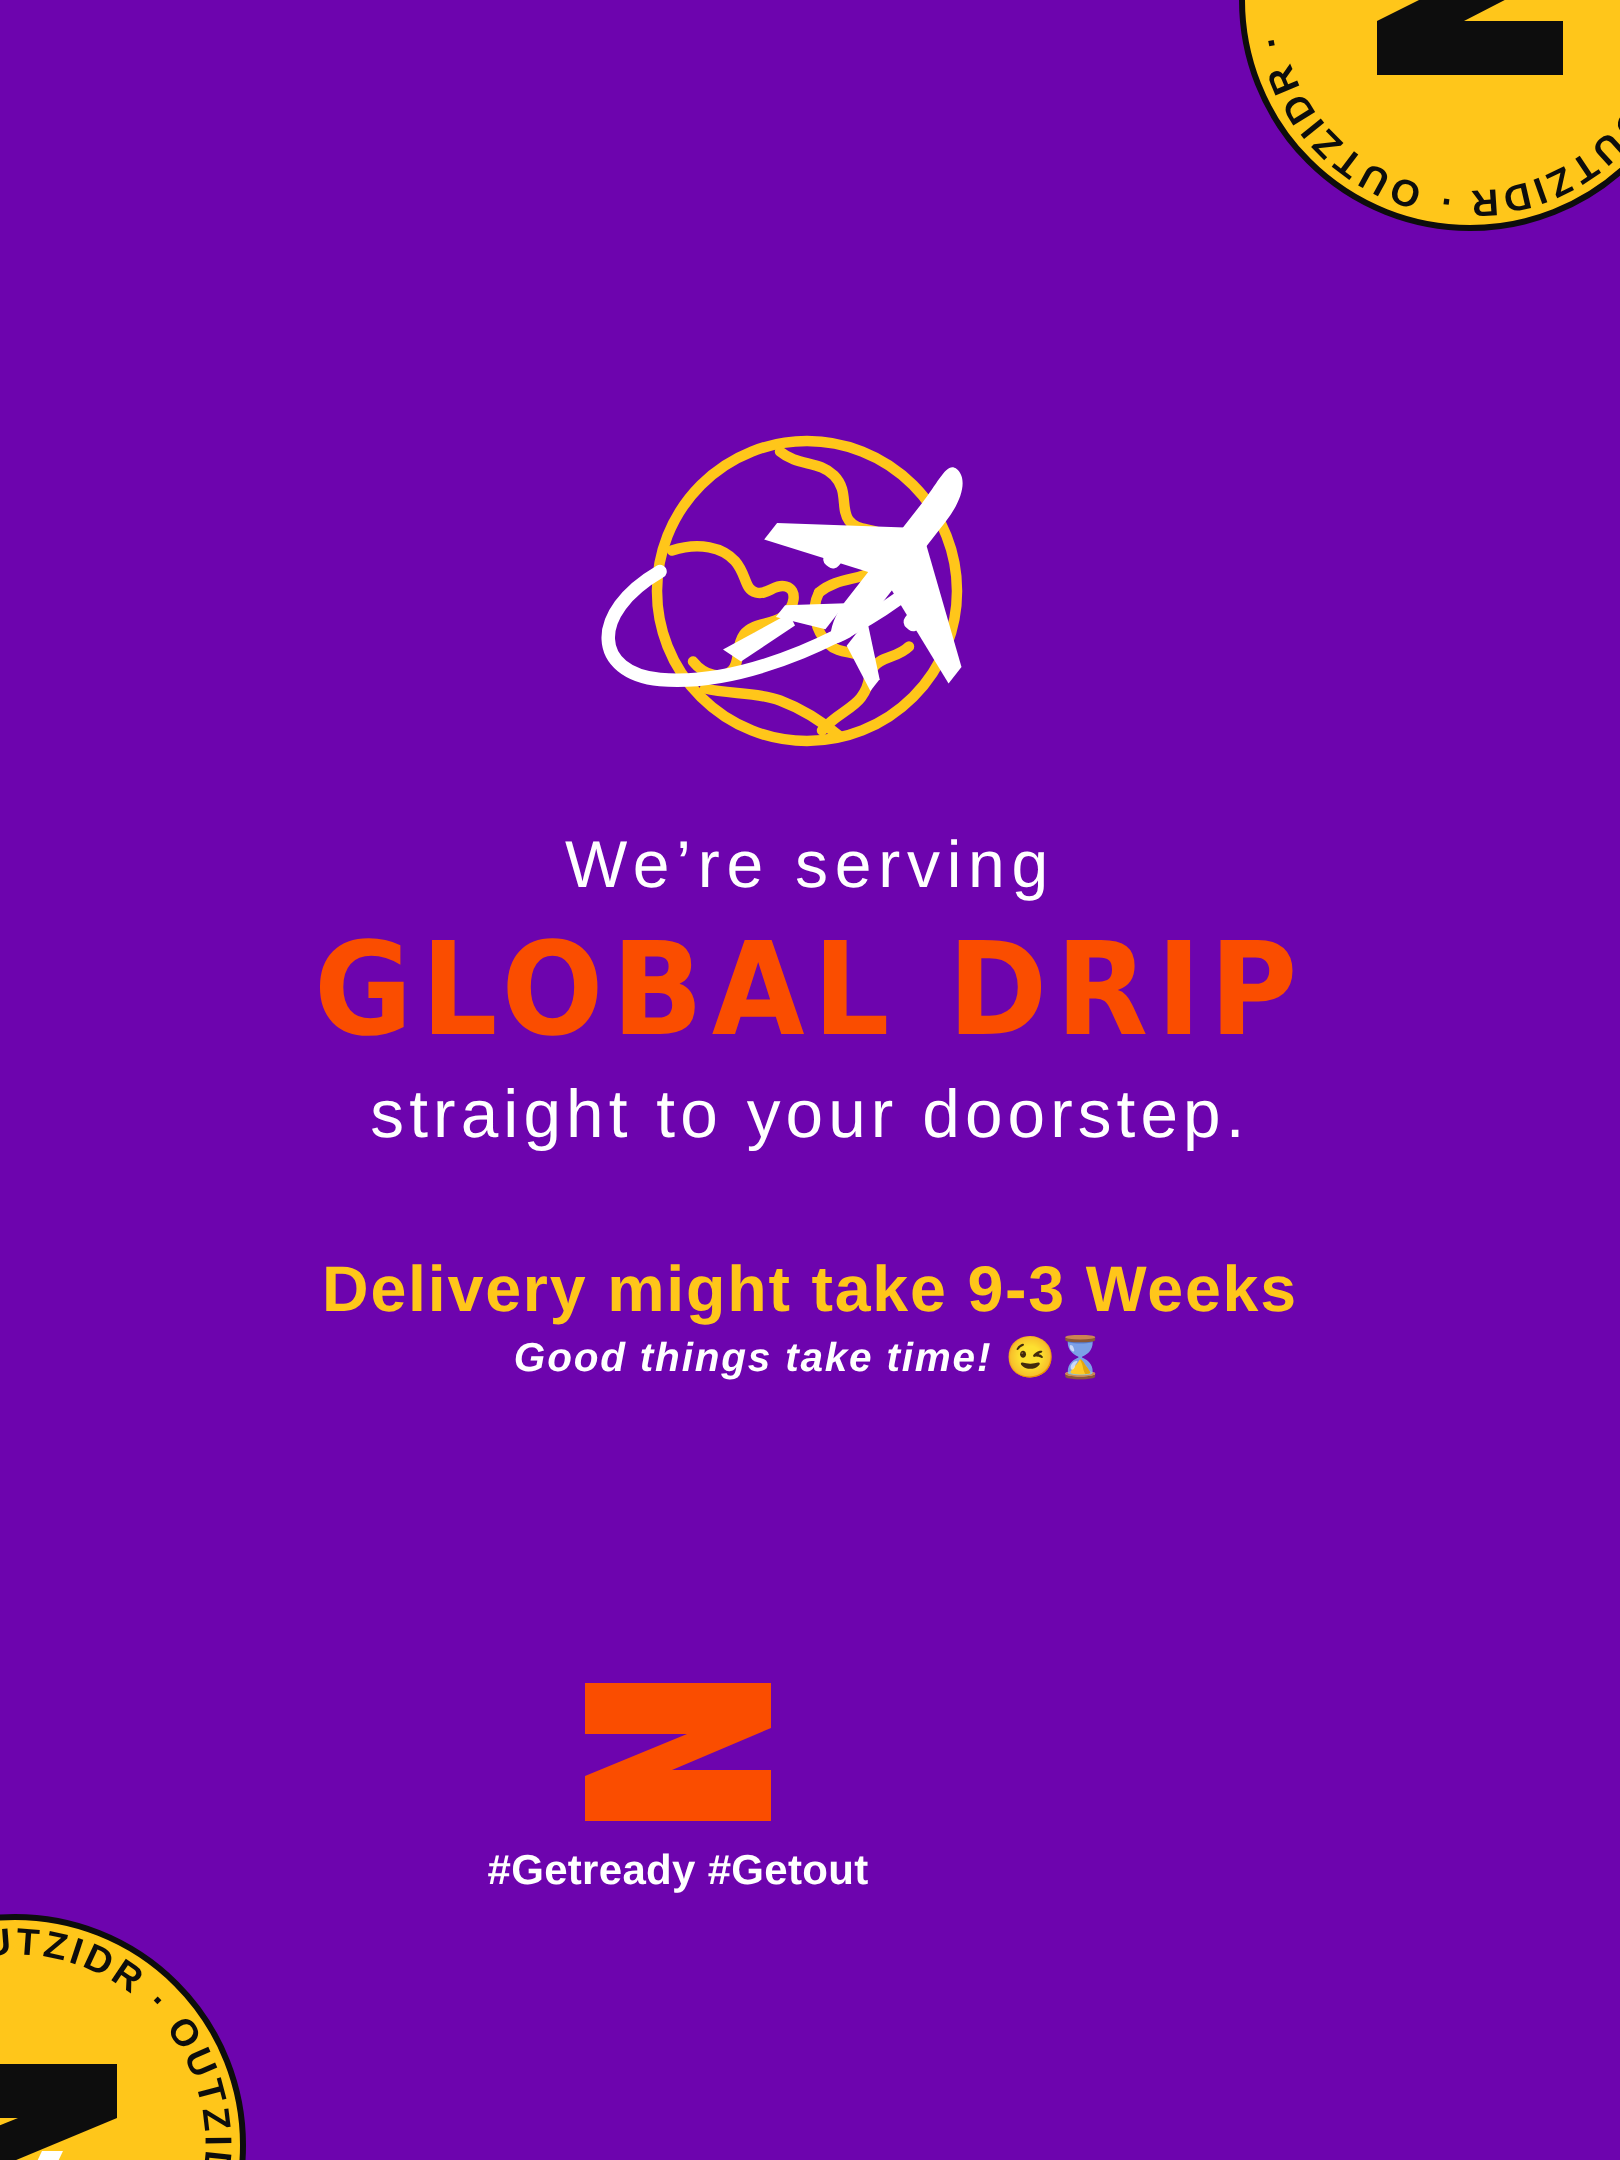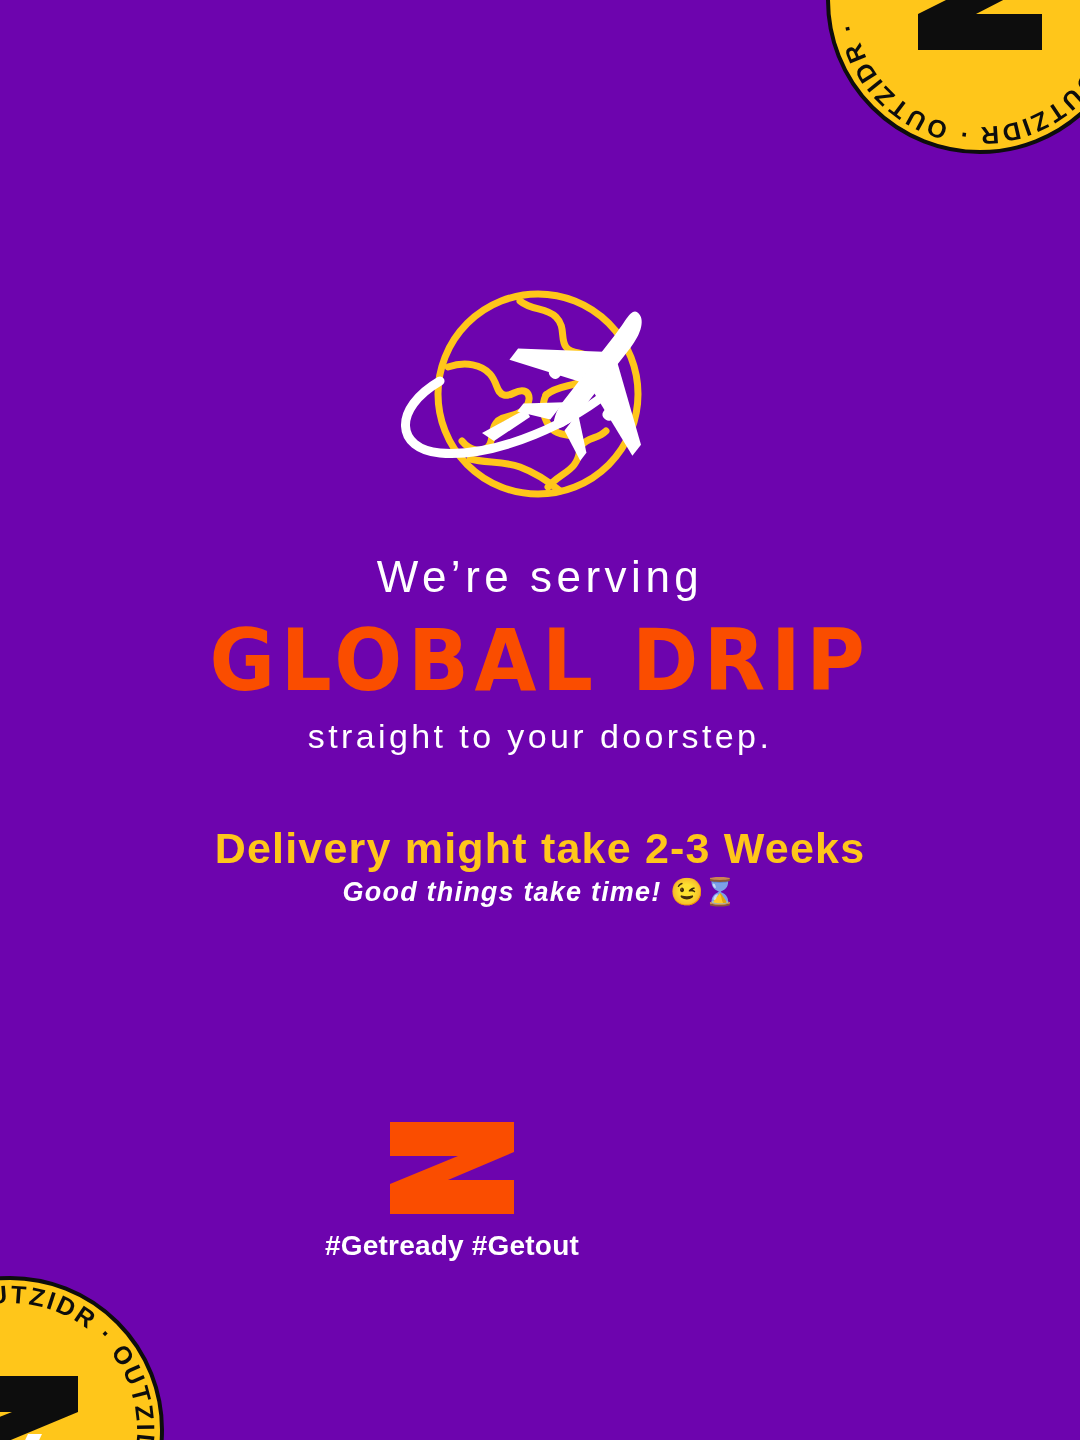--- a/index.html
+++ b/index.html
@@ -75,21 +75,21 @@
     font-weight: 700;
     letter-spacing: 6px;
     line-height: 1.0;
     margin: 14px 0 0 0;
     transform: scaleX(0.93);
     font-family: "DejaVu Sans", sans-serif;
   }
 
   .line-doorstep {
     color: #ffffff;
-    font-size: 34px;
+    font-size: 45px;
     font-weight: 400;
     letter-spacing: 3.4px;
     line-height: 1.15;
     margin: 14px 0 0 0;
   }
 
   .line-delivery {
     color: #ffc61a;
     font-size: 43px;
     font-weight: 700;
@@ -214,21 +214,21 @@
         <rect x="-40" y="6" width="12" height="26" rx="5"></rect>
         <rect x="28" y="6" width="12" height="26" rx="5"></rect>
       </g>
     </svg>
   </div>
 
   <div class="copy">
     <p class="line-serving">We’re serving</p>
     <p class="line-headline">GLOBAL DRIP</p>
     <p class="line-doorstep">straight to your doorstep.</p>
-    <p class="line-delivery">Delivery might take 2-3 Weeks</p>
+    <p class="line-delivery">Delivery might take 9-3 Weeks</p>
     <p class="line-subnote">
       <span>Good things take time!</span>
       <span class="emoji">😉⌛</span>
     </p>
   </div>
 
   <div class="footer">
     <span class="zmark">
       <svg width="124" height="92" viewBox="0 0 124 92" xmlns="http://www.w3.org/2000/svg" aria-hidden="true">
         <path d="M0,0 L124,0 L124,30 L58,58 L124,58 L124,92 L0,92 L0,62 L68,34 L0,34 Z" fill="#fa4d00"></path>

